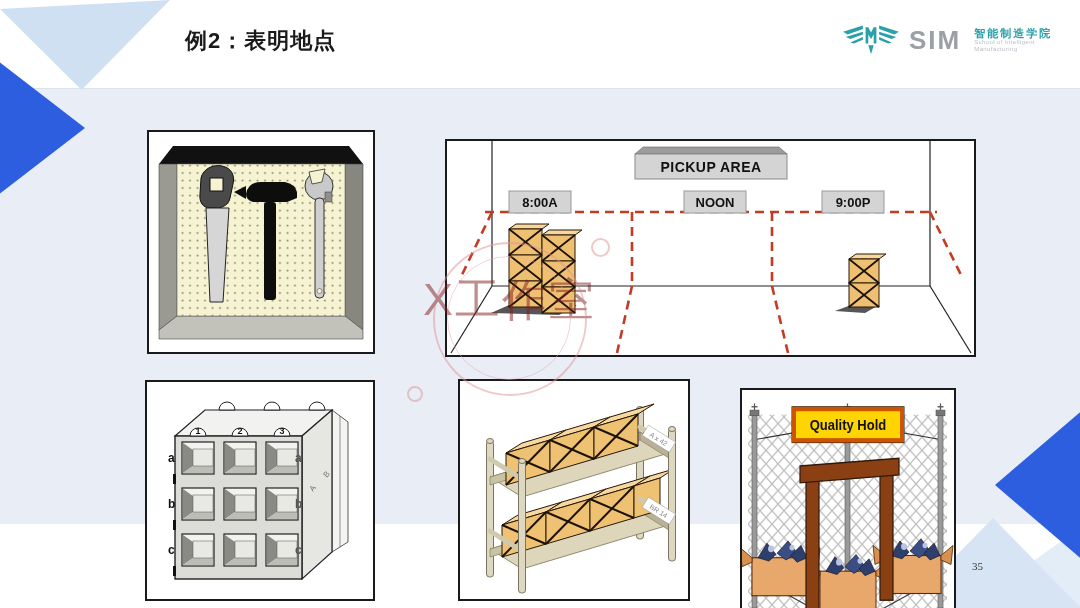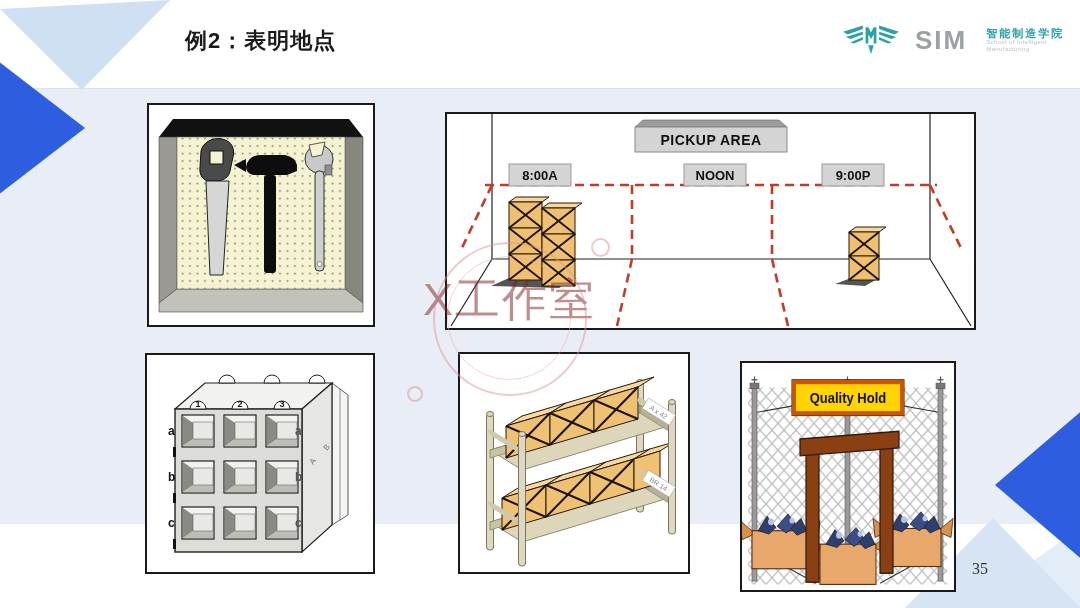--- a/index.html
+++ b/index.html
@@ -16,43 +16,43 @@
              clip-path:polygon(0 0,100% 50%,0 100%);}
   .tri-br-2{left:963px;top:540px;width:200px;height:70px;background:#e3edf8;
             clip-path:polygon(50% 0,100% 100%,0 100%);}
   .tri-br-1{left:903px;top:518px;width:180px;height:92px;background:#d6e4f4;
             clip-path:polygon(50% 0,100% 100%,0 100%);}
   .diamond-br{left:995px;top:410px;width:175px;height:150px;background:#2d5ee0;
               clip-path:polygon(50% 0,100% 50%,50% 100%,0 50%);}
   
   .title{position:absolute;left:185px;top:26px;font-size:22px;font-weight:700;color:#1a1a1a;letter-spacing:1px;}
   
-  .logo{position:absolute;left:842px;top:20px;display:flex;align-items:center;gap:15px;}
+  .logo{position:absolute;left:842px;top:20px;display:flex;align-items:center;gap:9px;}
   .logo-brand{font-size:26px;font-weight:700;color:#9aa0a6;letter-spacing:2px;}
   .logo-names{display:flex;flex-direction:column;line-height:1.15;margin-left:4px;}
   .logo-cn{font-size:11px;font-weight:700;color:#2aa0a8;letter-spacing:2px;}
   .logo-en{font-size:6px;color:#b9bec4;letter-spacing:.4px;}
   
-  .fig{position:absolute;background:#ffffff;border:2px solid #1a1a1a;box-sizing:border-box;}
+  .fig{position:absolute;background:#ffffff;border:2px solid #1a1a1a;box-sizing:border-box;margin-top:27px;}
   .fig svg{display:block;width:100%;height:100%;}
   svg text{font-family:"Liberation Sans",sans-serif;}
   .fig-pegboard{left:147px;top:103px;width:228px;height:224px;}
   .fig-pickup{left:445px;top:112px;width:531px;height:218px;}
   .fig-cubby{left:145px;top:353px;width:230px;height:221px;}
   .fig-rack{left:458px;top:352px;width:232px;height:222px;}
   .fig-quality{left:740px;top:361px;width:216px;height:231px;}
   
   .watermark{position:absolute;left:395px;top:230px;width:240px;height:190px;pointer-events:none;opacity:.5;}
   .wm-ring{position:absolute;left:38px;top:12px;width:150px;height:150px;border:2px solid #dd9494;border-radius:50%;}
   .wm-ring2{position:absolute;left:52px;top:26px;width:122px;height:122px;border:1px solid #e4a8a8;border-radius:50%;}
   .wm-dot1{position:absolute;left:196px;top:8px;width:15px;height:15px;border:2px solid #dd9494;border-radius:50%;}
   .wm-dot2{position:absolute;left:12px;top:156px;width:12px;height:12px;border:2px solid #dd9494;border-radius:50%;}
   .wm-text{position:absolute;left:28px;top:40px;width:190px;font-size:45px;color:#7f1d1d;letter-spacing:2px;}
   
-  .pagenum{position:absolute;left:972px;top:560px;font-family:"Liberation Serif",serif;font-size:16px;color:#333;}
+  .pagenum{position:absolute;left:972px;top:560px;font-family:"Liberation Serif",serif;font-size:11px;color:#333;}
 </style>
 </head>
 <body>
 
 <div class="slide">
 
   <div class="band-main deco"></div>
   <div class="band-bottom deco"></div>
 
   <div class="deco chev-tl"></div>

